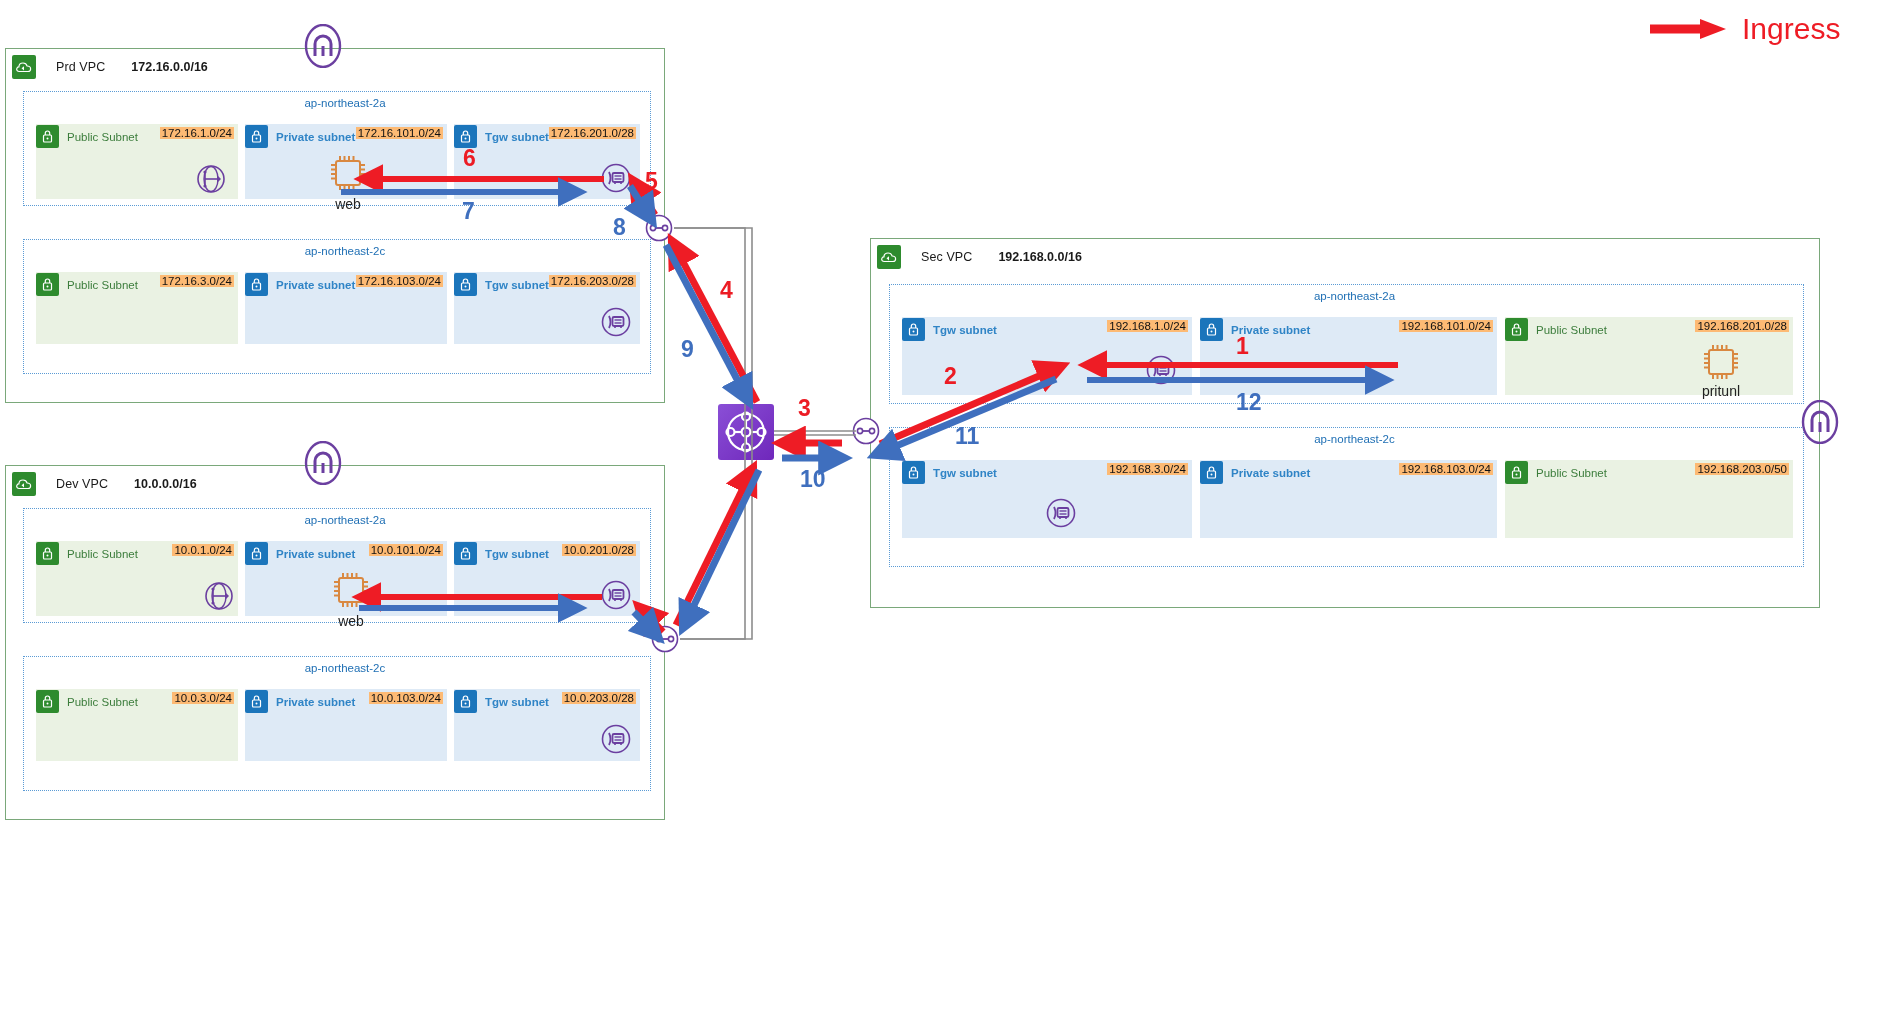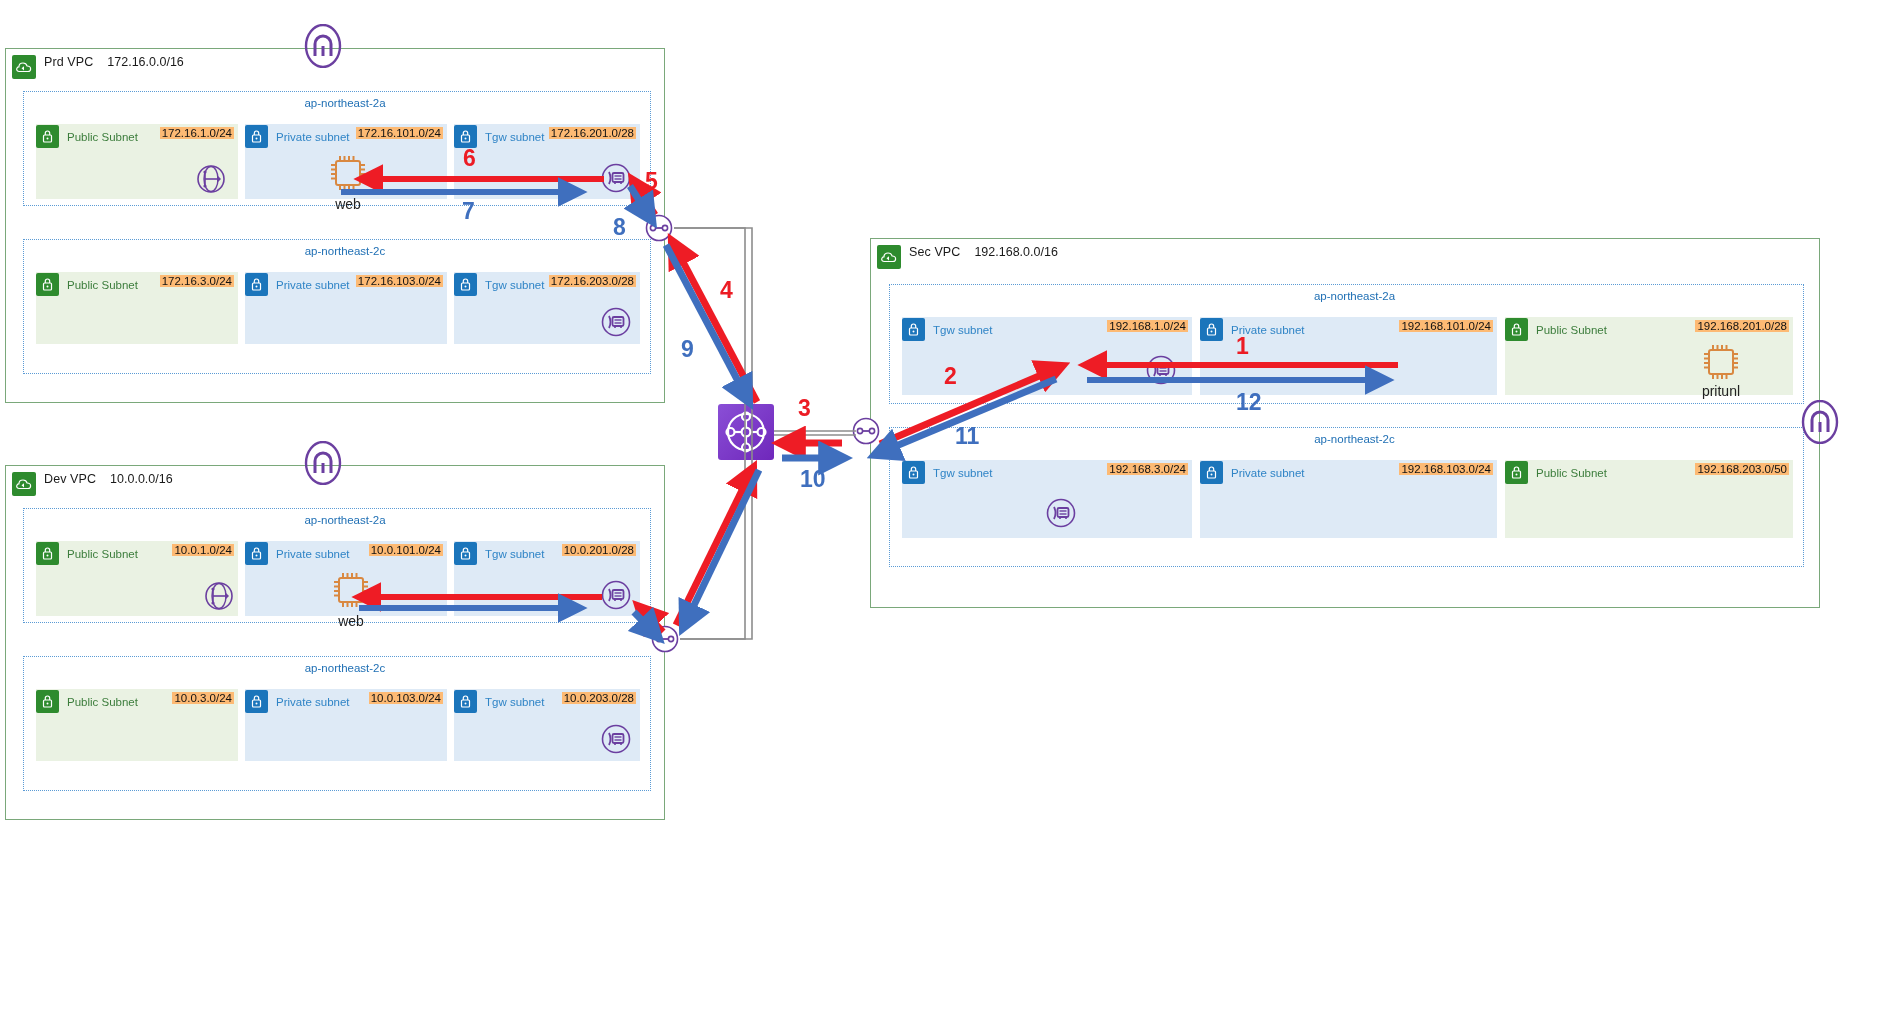--- a/index.html
+++ b/index.html
@@ -2,42 +2,42 @@
 <html><head>
 <meta charset="utf-8">
 <style>
   html,body{margin:0;padding:0;background:#ffffff;}
   body{width:1904px;height:1021px;position:relative;overflow:hidden;
        font-family:"Liberation Sans","DejaVu Sans",sans-serif;}
   .abs{position:absolute;box-sizing:border-box;}
 
   
   .vpc{border:1.5px solid #7aa87a;background:#ffffff;}
-  .vpc-hdr{position:absolute;top:6px;left:6px;display:flex;align-items:flex-start;gap:8px;}
+  .vpc-hdr{position:absolute;top:6px;left:6px;display:flex;align-items:center;gap:20px;}
   .vpc-badge{width:24px;height:24px;background:#2e8b2e;border-radius:2px;display:flex;align-items:center;justify-content:center;}
   .vpc-name{font-size:12.5px;color:#1a1a1a;font-weight:400;letter-spacing:.1px;}
-  .vpc-cidr{font-size:12.5px;color:#1a1a1a;margin-left:6px;}
+  .vpc-cidr{font-size:12.5px;color:#1a1a1a;margin-left:6px;font-weight:bold;}
 
   
   .az{border:1.6px dotted #5b9bd5;background:transparent;}
   .az-label{position:absolute;top:5px;left:8px;width:100%;text-align:center;
             font-size:11.5px;color:#1f6fb4;}
 
   
   .subnet{position:absolute;}
   .sn-body{position:absolute;left:0;top:0;width:100%;height:100%;}
   .sn-pub{background:#eaf2e3;}
   .sn-priv{background:#deeaf6;}
   .sn-hdr{position:absolute;top:0;left:0;width:100%;height:25px;display:flex;align-items:center;}
   .sn-icon{width:23px;height:23px;border-radius:2px;display:flex;align-items:center;justify-content:center;flex:0 0 auto;}
   .sn-icon.green{background:#2e8b2e;}
   .sn-icon.blue{background:#1b75bb;}
   .sn-title{font-size:11.5px;margin-left:8px;}
   .sn-title.green{color:#3c7d3c;}
-  .sn-title.blue{color:#2f84c6;}
+  .sn-title.blue{color:#2f84c6;font-weight:bold;}
   .sn-cidr{position:absolute;right:4px;top:3px;font-size:11.5px;color:#111;background:#fdba74;padding:0 2px;}
 
   
   .ico{position:absolute;}
   .ico svg{display:block;}
   .res-label{position:absolute;width:80px;text-align:center;font-size:14px;color:#222;}
 
   
   #arrow-layer{position:absolute;left:0;top:0;width:1904px;height:1021px;pointer-events:none;}
 
@@ -50,20 +50,27 @@
   .legend{position:absolute;}
   .legend-row{display:flex;align-items:center;gap:14px;height:46px;}
   .legend-text{font-size:30px;}
   .legend-text.ing{color:#ee1c25;}
   .legend-text.egr{color:#3f6fbe;}
 </style>
 </head>
 <body>
 
 <div class="legend abs" style="left:1648px;top:6px;">
+  <div class="legend-row">
+    <svg width="80" height="26">
+      <line x1="2" y1="13" x2="56" y2="13" stroke="#ee1c25" stroke-width="9"></line>
+      <polygon points="52,3 78,13 52,23" fill="#ee1c25"></polygon>
+    </svg>
+    <span class="legend-text ing">Ingress</span>
+  </div>
 </div>
 
 <div class="vpc abs" style="left:5px;top:48px;width:660px;height:355px;">
   <div class="vpc-hdr">
     <span class="vpc-badge">
       <svg width="16" height="13" viewBox="0 0 16 13">
           <path d="M3.3 10.5 C1.3 10.5 0.4 9 0.8 7.6 C1.1 6.4 2.2 5.9 2.9 5.9 C3 3.6 4.9 2 7 2 C9 2 10.6 3.2 11.1 5 C13 5 14.6 6.2 14.6 8 C14.6 9.5 13.4 10.5 12 10.5 Z" fill="none" stroke="#ffffff" stroke-width="1.2"></path>
           <path d="M5.5 7.3 L8 5.2 L8 9.4 Z" fill="#ffffff"></path>
         </svg>
     </span>

